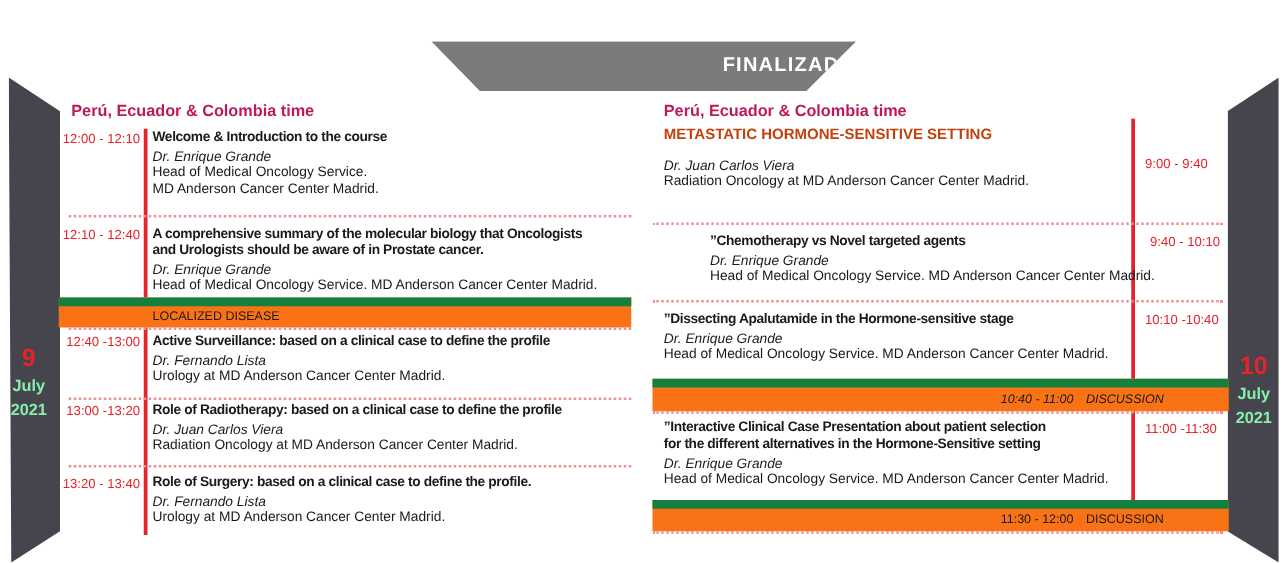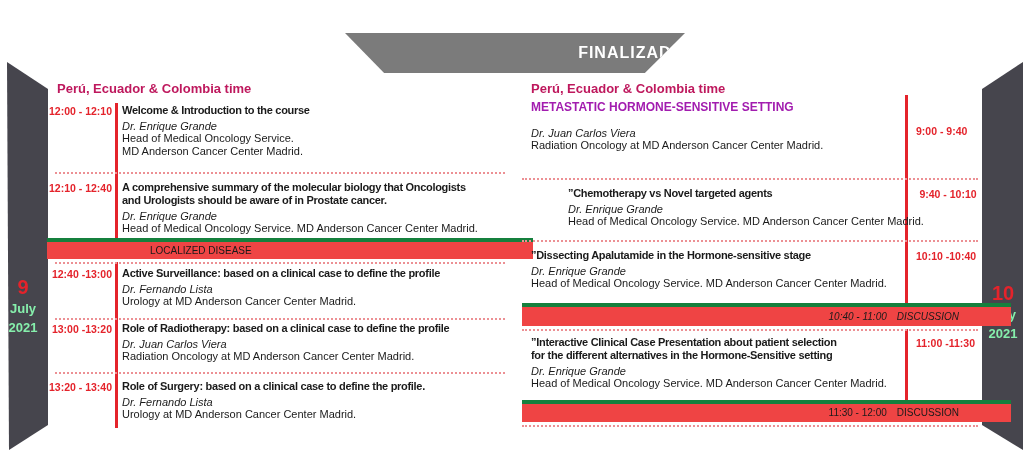--- a/index.html
+++ b/index.html
@@ -17,39 +17,39 @@
   .panel-left{left:0;clip-path:polygon(7px 2px,48px 29px,48px 365px,9px 390px);}
   .panel-right{left:982px;clip-path:polygon(0px 29px,41px 2px,41px 390px,0px 365px);}
   .panel .date{position:absolute;width:100%;text-align:center;}
   .panel-left .date{top:216px;width:46px;}
   .panel-right .date{top:222px;width:42px;}
   .date .day{font-size:20px;font-weight:bold;color:#e4232b;line-height:23px;}
   .date .my{font-size:13px;font-weight:bold;color:#86efac;line-height:19px;}
 
   
   .tz-header{position:absolute;font-size:13px;font-weight:bold;color:#be185d;}
-  .section-header{position:absolute;font-size:12px;font-weight:bold;color:#a21caf;}
+  .section-header{position:absolute;font-size:12px;font-weight:bold;color:#c2410c;}
 
   
   .item{position:absolute;}
   .item .title{font-size:11px;font-weight:bold;line-height:13px;white-space:pre-line;letter-spacing:-0.3px;}
   .item .speaker{font-size:11px;font-style:italic;line-height:12px;margin-top:3px;}
   .item .desc{font-size:11px;line-height:12.5px;white-space:pre-line;}
-  .time{position:absolute;font-size:10.5px;font-weight:bold;color:#e4232b;white-space:nowrap;}
+  .time{position:absolute;font-size:10.5px;font-weight:normal;color:#e4232b;white-space:nowrap;}
   .time-l{left:48px;width:64px;text-align:right;}
   .time-r{left:916px;width:64px;text-align:left;}
 
   
   .vrule{position:absolute;width:3px;background:#e4232b;}
 
   
   .dotted{position:absolute;height:0;border-top:2px dotted #ec9094;}
 
   
-  .graybar{position:absolute;background:#ef4444;border-top:4px solid #15803d;font-size:10px;color:#1a1a1a;padding-left:28px;}
+  .graybar{position:absolute;background:#f97316;border-top:7px solid #15803d;font-size:10px;color:#1a1a1a;}
   .graybar .bar-text{display:block;line-height:17px;}
   .bar-left .bar-text{padding-left:75px;text-align:left;}
   .bar-right .bar-text{text-align:right;padding-right:52px;line-height:19px;}
   .bar-right .bar-time{margin-right:10px;}
 </style>
 </head>
 <body>
 
 <div id="page">
 

